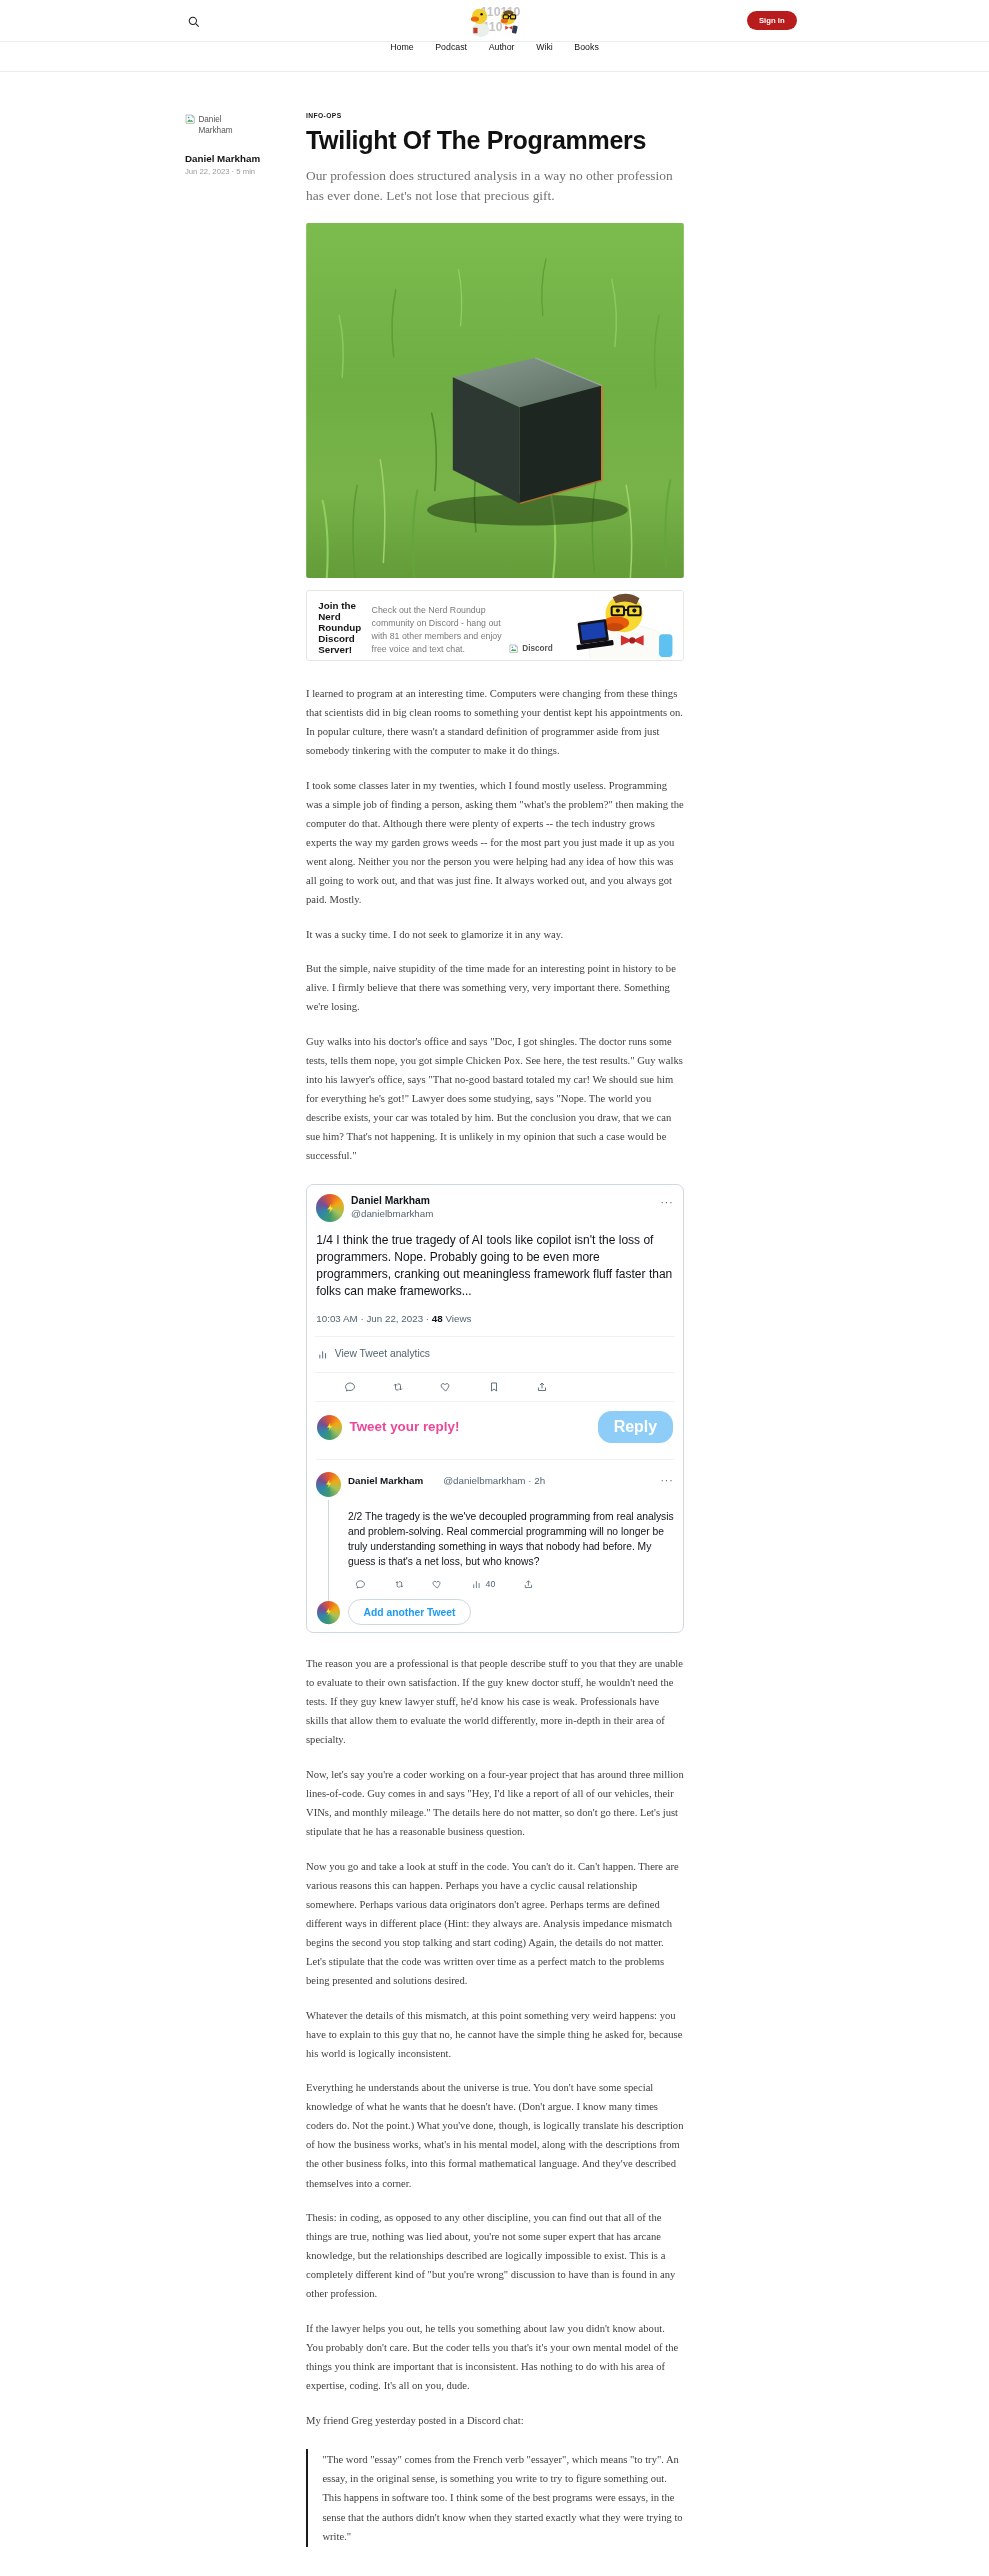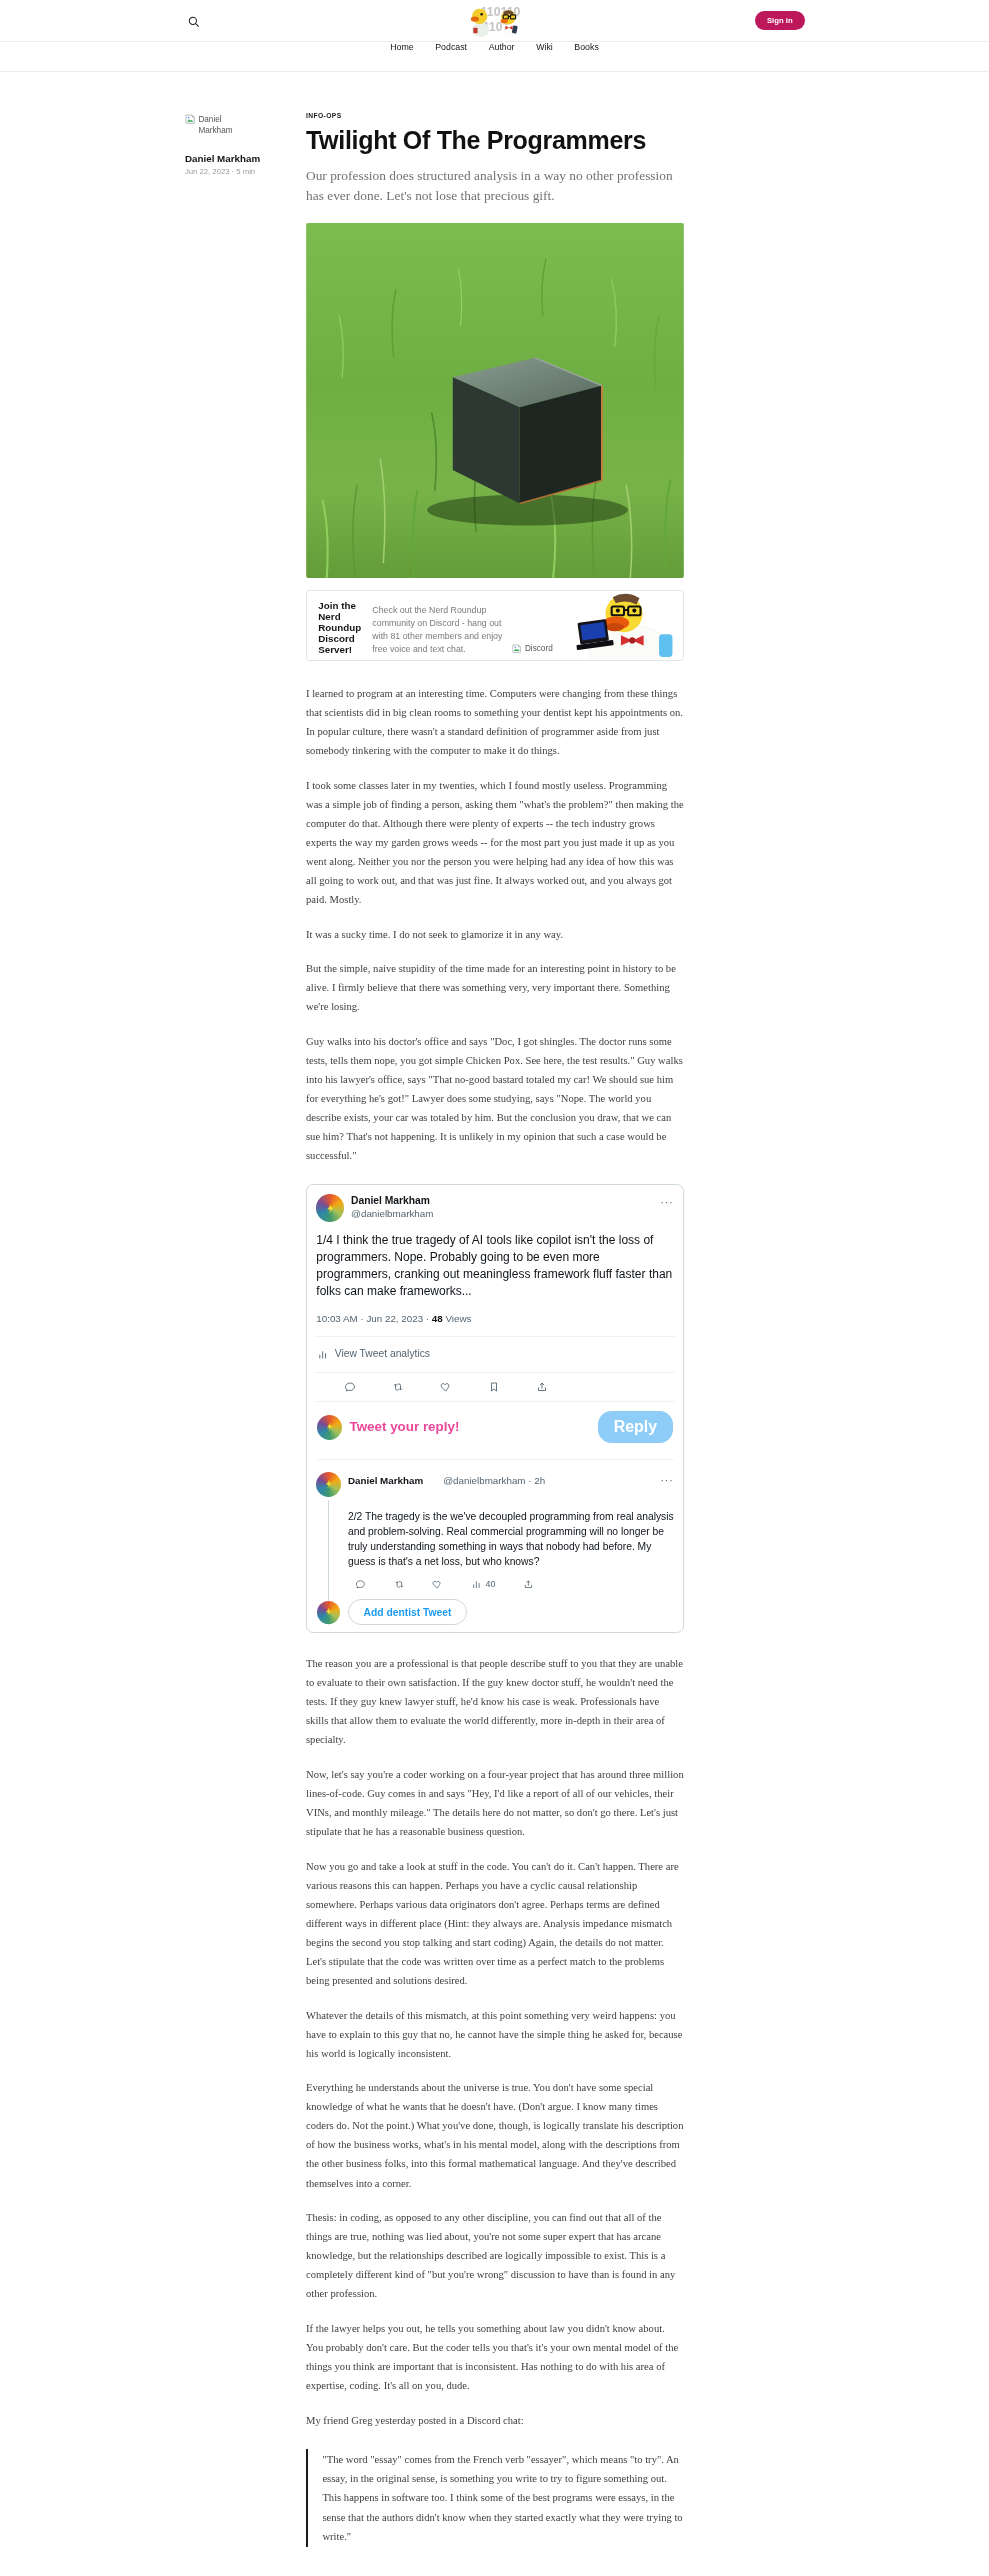--- a/index.html
+++ b/index.html
@@ -2,21 +2,21 @@
 <html style="font-size:8.2px"><head>
 <meta charset="utf-8">
 <style>
   html,body{margin:0;padding:0;background:#fff;}
   .page{position:relative;width:989px;height:3763px;background:#fff;overflow:hidden;
         font-family:"Liberation Sans",sans-serif;color:#151515;}
   
   .logo-row{position:relative;height:41px;border-bottom:0.5px solid #ececec;}
   .search-btn{position:absolute;left:181px;top:11.3px;width:18.5px;height:18.5px;background:none;border:none;cursor:pointer;}
   .logo{position:absolute;left:50%;top:3.1px;transform:translateX(-50%);display:block;}
-  .signin-btn{position:absolute;right:184px;top:10.8px;background:#be185d;color:#fff;border:none;
+  .signin-btn{position:absolute;right:192px;top:10.8px;background:#b91c1c;color:#fff;border:none;
               border-radius:11.3px;padding:5.2px 12.4px;font-size:7.7px;font-weight:bold;cursor:pointer;
               font-family:"Liberation Sans",sans-serif;}
   .nav-row{height:29px;border-bottom:0.5px solid #ececec;display:flex;justify-content:center;gap:21.6px;}
   .nav-link{font-size:8.8px;color:#151515;text-decoration:none;}
   
   .post-sidebar{position:absolute;left:185px;top:114px;width:98px;}
   .broken-avatar{display:flex;gap:3.1px;align-items:flex-start;color:#555;font-size:8.2px;line-height:1.35;}
   .broken-avatar .alt{max-width:41px;}
   .author-name{font-size:9.8px;font-weight:bold;margin-top:16.5px;color:#151515;}
   .post-date{font-size:7.7px;color:#9b9b9b;margin-top:3.6px;}
@@ -25,21 +25,21 @@
   .category{font-size:6.7px;font-weight:bold;letter-spacing:0.4px;color:#161616;margin-bottom:7.2px;}
   h1.post-title{font-size:25px;line-height:1.15;margin:0 0 11.3px 0;letter-spacing:-0.3px;color:#111;}
   .subtitle{font-family:"Liberation Serif",serif;font-size:13.4px;line-height:1.45;color:#727272;margin:0 0 17.5px 0;}
   .hero{margin:0 0 12.4px 0;width:378px;height:355px;border-radius:2.1px;overflow:hidden;}
   
   .discord-card{display:flex;height:69px;border:0.5px solid #e5e5e5;border-radius:3.1px;overflow:hidden;
                 text-decoration:none;color:inherit;margin-bottom:23px;cursor:pointer;}
   .discord-text{flex:1;padding:9.3px 10.3px 7.2px 11.3px;display:flex;flex-direction:row;}
   .discord-title{font-size:9.8px;font-weight:bold;color:#151515;}
   .discord-desc{font-size:8.8px;color:#7a7a7a;line-height:1.45;margin-top:4.1px;max-width:206px;}
-  .discord-src{display:flex;align-items:center;gap:4.1px;font-size:8.2px;color:#555;margin-top:auto;}
+  .discord-src{display:flex;align-items:center;gap:4.1px;font-size:8.2px;color:#555;margin-top:auto;font-weight:bold;}
   .discord-img{width:120px;height:100%;flex:none;background:#fff;}
   
   .post-body{font-family:"Liberation Serif",serif;font-size:10.6px;line-height:1.8;color:#404040;}
   .post-body p{margin:0 0 15.5px 0;}
   blockquote.pull{margin:19.6px 0 19.6px 0;padding:1px 0 1px 14.4px;border-left:2.1px solid #1a1a1a;}
   
   .tweet-card{font-family:"Liberation Sans",sans-serif;border:0.5px solid #cfd9de;border-radius:7.2px;
               padding:9.3px 9.3px 7.2px 9.3px;margin:18.5px 0 20.6px 0;color:#0f1419;}
   .tweet-head{display:flex;align-items:flex-start;}
   .avatar{border-radius:50%;background:conic-gradient(#e4572e,#f3a712,#a8c256,#3d9970,#2e86ab,#7b4b94,#e4572e);
@@ -356,21 +356,21 @@
                     <path d="M5 13v6h14v-6"></path>
                   </svg>
               </button>
             </div>
             <div class="add-tweet-row" style="margin-left:-31px;">
               <div class="avatar av44">
                 <svg width="9.3" height="9.3" viewBox="0 0 24 24">
                   <polygon points="13,2 5,14 11,14 9,22 19,9 13,9" fill="#f5e642" stroke="#b89a00" stroke-width="0.8"></polygon>
                 </svg>
               </div>
-              <button class="add-tweet-btn">Add dentist Tweet</button>
+              <button class="add-tweet-btn">Add another Tweet</button>
             </div>
           </div>
         </div>
       </div>
 
       <div>
           <p>The reason you are a professional is that people describe stuff to you that they are unable to evaluate to their own satisfaction. If the guy knew doctor stuff, he wouldn't need the tests. If they guy knew lawyer stuff, he'd know his case is weak. Professionals have skills that allow them to evaluate the world differently, more in-depth in their area of specialty.</p>
           <p>Now, let's say you're a coder working on a four-year project that has around three million lines-of-code. Guy comes in and says "Hey, I'd like a report of all of our vehicles, their VINs, and monthly mileage." The details here do not matter, so don't go there. Let's just stipulate that he has a reasonable business question.</p>
           <p>Now you go and take a look at stuff in the code. You can't do it. Can't happen. There are various reasons this can happen. Perhaps you have a cyclic causal relationship somewhere. Perhaps various data originators don't agree. Perhaps terms are defined different ways in different place (Hint: they always are. Analysis impedance mismatch begins the second you stop talking and start coding) Again, the details do not matter. Let's stipulate that the code was written over time as a perfect match to the problems being presented and solutions desired.</p>
           <p>Whatever the details of this mismatch, at this point something very weird happens: you have to explain to this guy that no, he cannot have the simple thing he asked for, because his world is logically inconsistent.</p>

